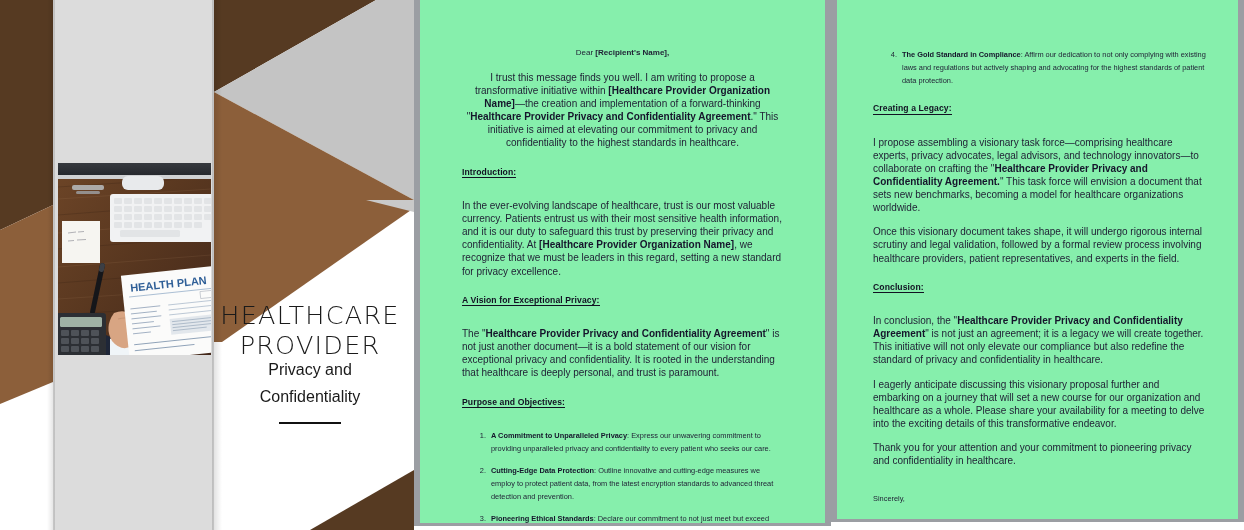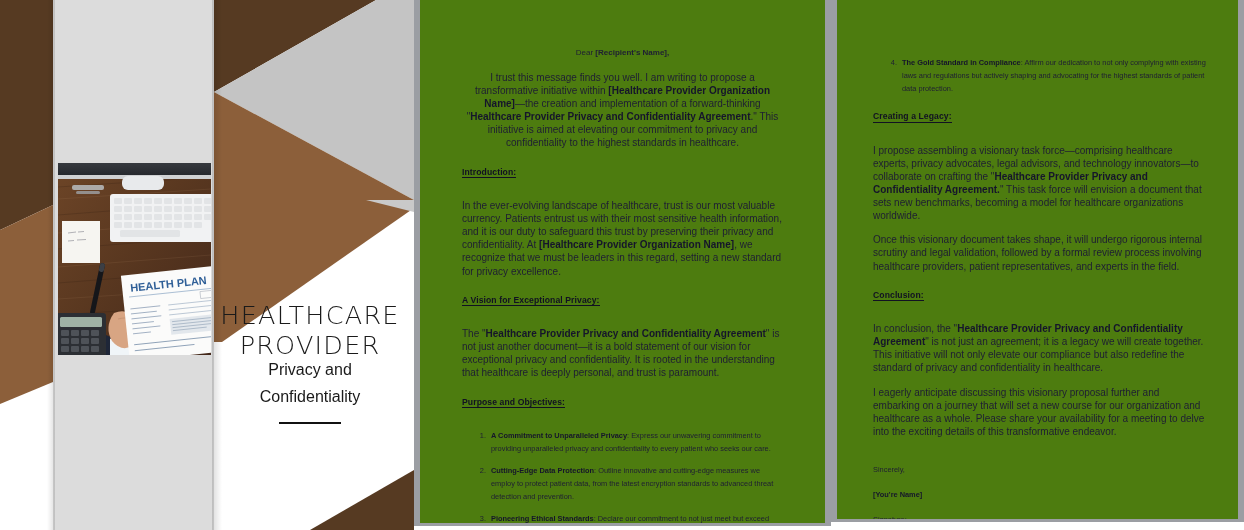--- a/index.html
+++ b/index.html
@@ -75,31 +75,31 @@
 
   
   .sheet{
     position:absolute;top:0;background:#ffffff;
     border-left:6px solid #9b9ea3;
     border-right:6px solid #9b9ea3;
     border-bottom:3px solid #9b9ea3;
     box-sizing:border-box;
   }
   .sheet .page{
-    position:absolute;inset:0;background:#4d7c0f;overflow:hidden;
+    position:absolute;inset:0;background:#86efac;overflow:hidden;
   }
   #sheet-mid{left:414px;width:417px;height:526px;}
   #sheet-right{left:831px;width:413px;height:522px;}
 
   .doc{
     position:absolute;left:0;top:0;right:0;bottom:0;
     padding:0 28px;box-sizing:border-box;
   }
   #sheet-mid .doc{padding:0 42px 0 42px;}
-  #sheet-right .doc{padding:12px 30px 0 36px;}
+  #sheet-right .doc{padding:4px 30px 0 36px;}
 
   .p{
     font-size:10px;
     line-height:13.1px;
     color:#1e1e33;
     margin:0 0 11px 0;
     text-align:left;
   }
   .p.center{text-align:center;}
   .greet{
@@ -379,20 +379,21 @@
 
         <span class="hwrap"><h3 class="h">Creating a Legacy:</h3></span>
 
         <p class="p"><span>I propose assembling a visionary task force—comprising healthcare experts, privacy advocates, legal advisors, and technology innovators—to collaborate on crafting the "</span><b>Healthcare Provider Privacy and Confidentiality Agreement.</b><span>" This task force will envision a document that sets new benchmarks, becoming a model for healthcare organizations worldwide.</span></p>
         <p class="p"><span>Once this visionary document takes shape, it will undergo rigorous internal scrutiny and legal validation, followed by a formal review process involving healthcare providers, patient representatives, and experts in the field.</span></p>
 
         <span class="hwrap"><h3 class="h">Conclusion:</h3></span>
 
         <p class="p"><span>In conclusion, the "</span><b>Healthcare Provider Privacy and Confidentiality Agreement</b><span>" is not just an agreement; it is a legacy we will create together. This initiative will not only elevate our compliance but also redefine the standard of privacy and confidentiality in healthcare.</span></p>
         <p class="p"><span>I eagerly anticipate discussing this visionary proposal further and embarking on a journey that will set a new course for our organization and healthcare as a whole. Please share your availability for a meeting to delve into the exciting details of this transformative endeavor.</span></p>
+        <p class="p"><span>Thank you for your attention and your commitment to pioneering privacy and confidentiality in healthcare.</span></p>
 
         <div style="height:14px"></div>
 
         <p class="sig">Sincerely,</p>
         <p class="sig b">[You're Name]</p>
         <p class="sig"><span>Signature:</span></p>
 
       </div>
     </div>
   </div>

